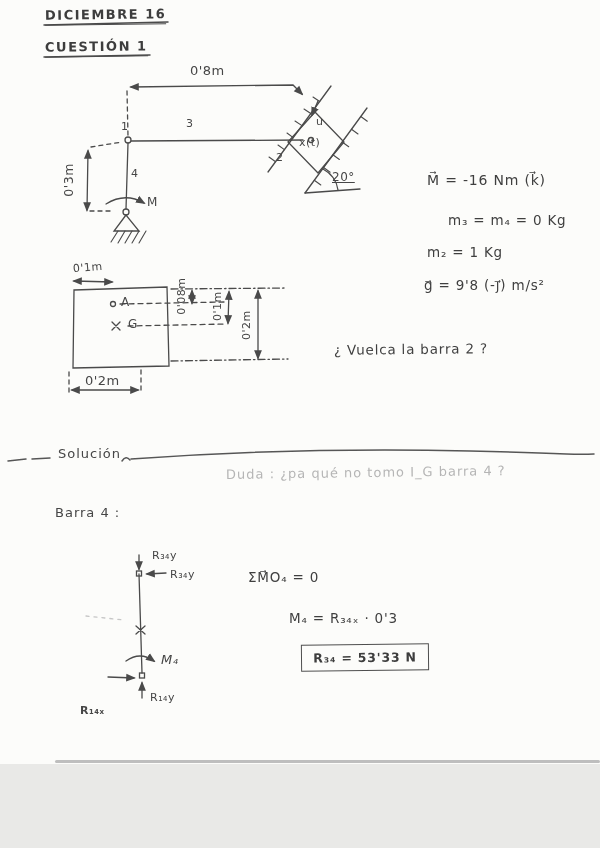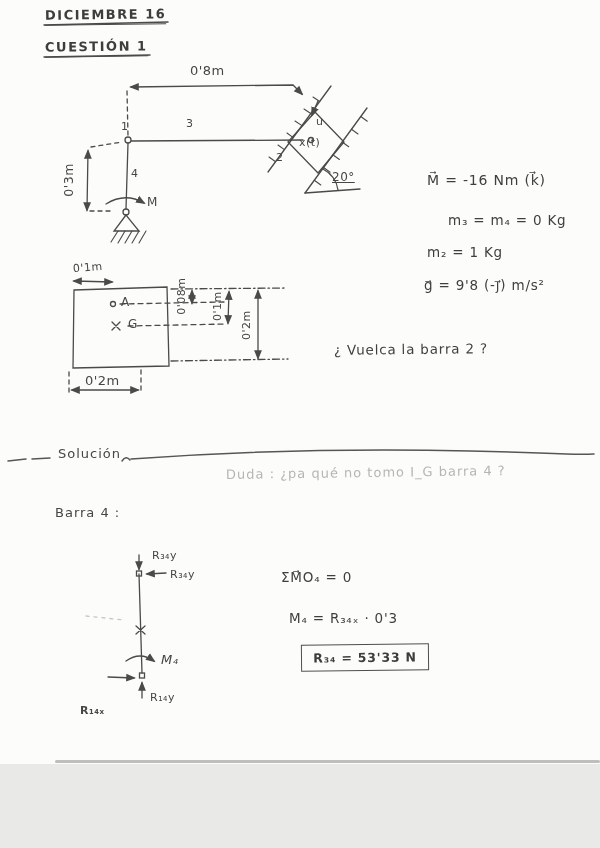--- a/index.html
+++ b/index.html
@@ -164,20 +164,20 @@
   <div class="lbl" style="left:58px; top:447px; font-size:13px; letter-spacing:1px;">Solución</div>
   <div class="lbl faint" style="left:226px; top:466px;">Duda : ¿pa qué no tomo I_G barra 4 ?</div>
   <div class="lbl" style="left:55px; top:506px; font-size:13px; letter-spacing:1px;">Barra 4  :</div>
 
   <div class="lbl small" style="left:152px; top:550px;">R₃₄y</div>
   <div class="lbl small" style="left:170px; top:569px;">R₃₄y</div>
   <div class="lbl" style="left:161px; top:653px; font-size:13px;font-style:italic;">M₄</div>
   <div class="lbl small" style="left:80px; top:705px;font-weight:bold;">R₁₄ₓ</div>
   <div class="lbl small" style="left:150px; top:692px;">R₁₄y</div>
 
-  <div class="lbl eq" style="left:281px; top:570px;text-align:center;">ΣM⃗O₄  = 0</div>
+  <div class="lbl eq" style="left:248px; top:570px;text-align:center;">ΣM⃗O₄  = 0</div>
   <div class="lbl eq" style="left:289px; top:611px;">M₄  =  R₃₄ₓ · 0'3</div>
   <div class="resultbox" style="left:301px; top:644px; width:126px; height:25px;">R₃₄ =  53'33 N</div>
 
   <div class="lbl pagenum" style="left:284px; top:808px; font-size:13px;">1</div>
 
   <div class="scanedge"></div>
 </div>
 
 </body></html>

